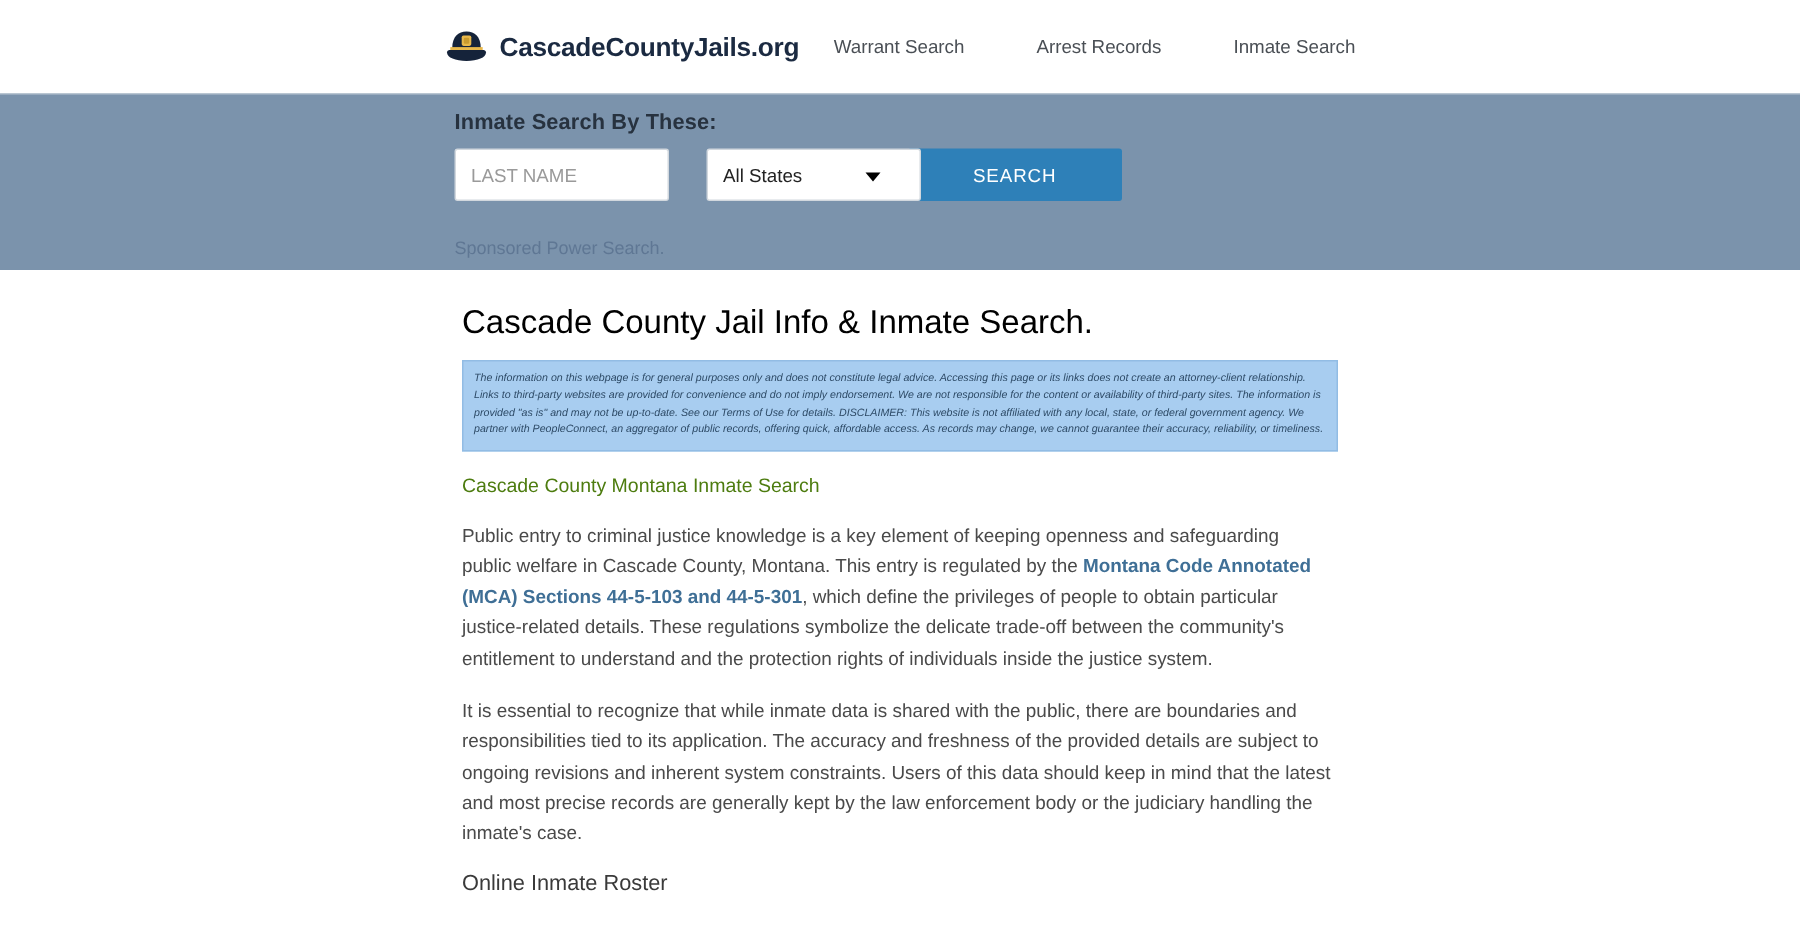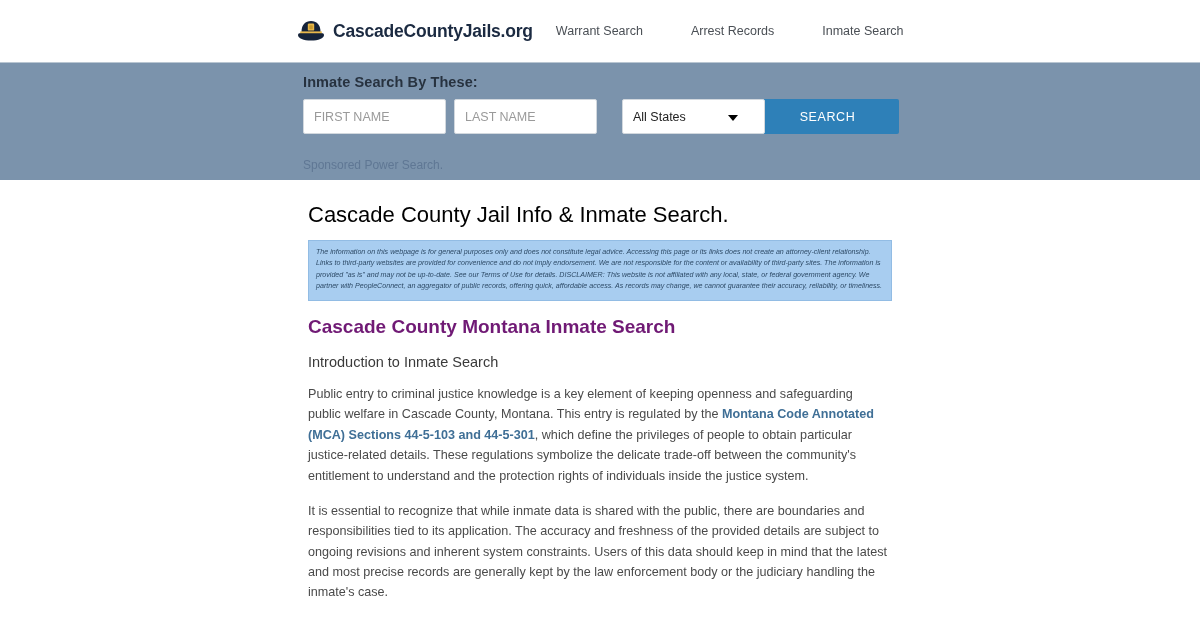--- a/index.html
+++ b/index.html
@@ -160,23 +160,23 @@
     color: #2d4a66;
     font-size: 7.1px;
     font-style: italic;
     line-height: 1.62;
     text-align: left;
     padding: 6px 7px 7px 7px;
     margin: 0 0 15px 0;
     width: 584px;
   }
   h2.section-title {
-    font-size: 19px;
-    font-weight: bold;
-    color: #701a75;
+    font-size: 13px;
+    font-weight: normal;
+    color: #4d7c0f;
     margin: 0 0 16px 0;
   }
   h3.sub-title {
     font-size: 14.5px;
     font-weight: normal;
     color: #3a3a3a;
     margin: 0 0 14px 0;
   }
   p.body-text {
     font-size: 12.6px;
@@ -218,21 +218,20 @@
 
   </div>
 </header>
 
 <section class="search-band">
   <div class="band-inner">
 
     <div class="band-title">Inmate Search By These:</div>
 
     <form class="search-row">
-      <input class="field field-first" type="text" placeholder="FIRST NAME" style="">
       <input class="field field-last" type="text" placeholder="LAST NAME" style="">
       <div class="select-wrap">
         <select>
           <option>All States</option>
         </select>
         <span class="caret"></span>
       </div>
       <button class="search-btn" type="submit">SEARCH</button>
     </form>
 
@@ -242,21 +241,20 @@
 </section>
 
 <main class="article">
 
   <h1 class="page-title">Cascade County Jail Info &amp; Inmate Search.</h1>
 
   <div class="disclaimer">The information on this webpage is for general purposes only and does not constitute legal advice. Accessing this page or its links does not create an attorney-client relationship. Links to third-party websites are provided for convenience and do not imply endorsement. We are not responsible for the content or availability of third-party sites. The information is provided "as is" and may not be up-to-date. See our Terms of Use for details. DISCLAIMER: This website is not affiliated with any local, state, or federal government agency. We partner with PeopleConnect, an aggregator of public records, offering quick, affordable access. As records may change, we cannot guarantee their accuracy, reliability, or timeliness.</div>
 
   <h2 class="section-title">Cascade County Montana Inmate Search</h2>
 
-  <h3 class="sub-title">Introduction to Inmate Search</h3>
 
   <p class="body-text">
     <span>Public entry to criminal justice knowledge is a key element of keeping openness and safeguarding public welfare in Cascade County, Montana. This entry is regulated by the </span><a class="inline-link" href="#">Montana Code Annotated (MCA) Sections 44-5-103 and 44-5-301</a><span>, which define the privileges of people to obtain particular justice-related details. These regulations symbolize the delicate trade-off between the community's entitlement to understand and the protection rights of individuals inside the justice system.</span>
   </p>
 
   <p class="body-text">It is essential to recognize that while inmate data is shared with the public, there are boundaries and responsibilities tied to its application. The accuracy and freshness of the provided details are subject to ongoing revisions and inherent system constraints. Users of this data should keep in mind that the latest and most precise records are generally kept by the law enforcement body or the judiciary handling the inmate's case.</p>
 
   <h3 class="sub-title">Online Inmate Roster</h3>
 
 </main>

